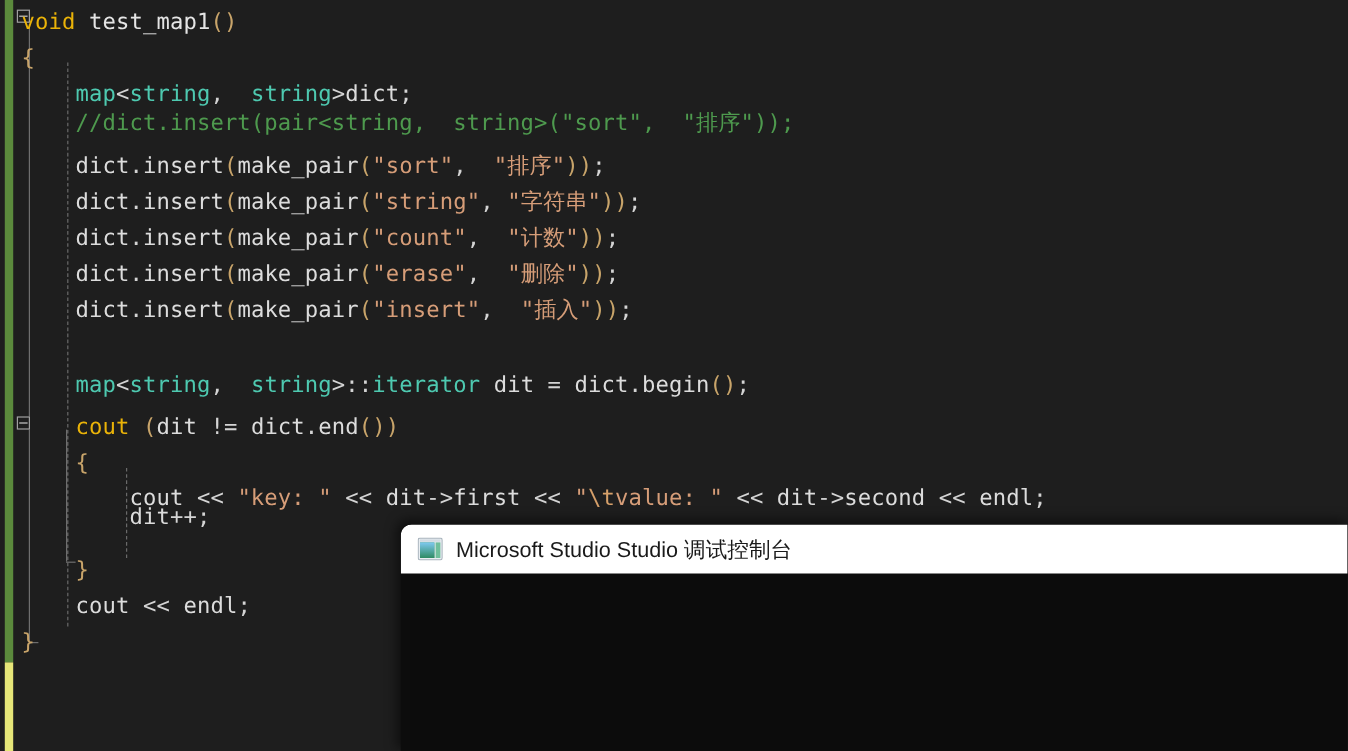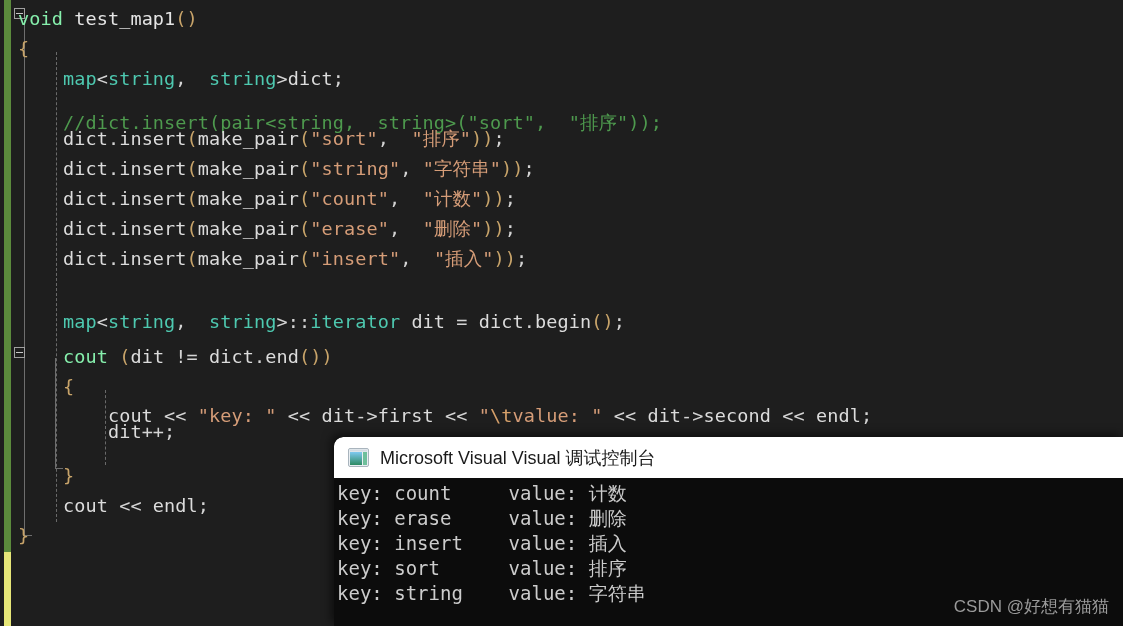--- a/index.html
+++ b/index.html
@@ -77,21 +77,21 @@
     left: 18px;
     white-space: pre;
     font-family: "DejaVu Sans Mono", monospace;
     font-size: 18.5px;
     line-height: 30px;
     height: 30px;
     letter-spacing: 0.1px;
     color: #D4D4D4;
   }
 
-  .kw    { color: #86efac; margin-top: 11px; }   
+  .kw    { color: #eab308; margin-top: 11px; }   
   .typ   { color: #4EC9B0; }   
   .id    { color: #DCDCDC; }   
   .fn    { color: #e5e5e5; }
   .str   { color: #D69D78; }   
   .cmt   { color: #4E9A4E; }   
   .pun   { color: #C8A46A; }   
   .op    { color: #D4D4D4; }
   .esc   { color: #D6A06A; }
 
   
@@ -174,21 +174,21 @@
       <div class="fold-box" style="left: 14px; top: 347px;"></div>
     </div>
 
   <div class="indent-guide" style="left:56px; top:52px; height:470px;"></div>
   <div class="indent-guide" style="left:105px; top:390px; height:75px;"></div>
 
   <div id="codelines">
       <div class="code-line" style="top: 4px;"><span class="kw">void </span><span class="fn">test_map1</span><span class="pun">()</span></div>
       <div class="code-line" style="top: 34px;"><span class="pun">{</span></div>
       <div class="code-line" style="top: 64px;"><span class="op">    </span><span class="typ">map</span><span class="op">&lt;</span><span class="typ">string</span><span class="op">,  </span><span class="typ">string</span><span class="op">&gt;</span><span class="id">dict</span><span class="op">;</span></div>
-      <div class="code-line" style="top: 108px;"><span class="cmt">    //dict.insert(pair&lt;string,  string&gt;("sort",  "排序"));</span></div>
+      <div class="code-line" style="top: 88px;"><span class="cmt">    //dict.insert(pair&lt;string,  string&gt;("sort",  "排序"));</span></div>
       <div class="code-line" style="top: 124px;"><span class="op">    </span><span class="id">dict</span><span class="op">.</span><span class="id">insert</span><span class="pun">(</span><span class="id">make_pair</span><span class="pun">(</span><span class="str">"sort"</span><span class="op">,  </span><span class="str">"排序"</span><span class="pun">))</span><span class="op">;</span></div>
       <div class="code-line" style="top: 154px;"><span class="op">    </span><span class="id">dict</span><span class="op">.</span><span class="id">insert</span><span class="pun">(</span><span class="id">make_pair</span><span class="pun">(</span><span class="str">"string"</span><span class="op">, </span><span class="str">"字符串"</span><span class="pun">))</span><span class="op">;</span></div>
       <div class="code-line" style="top: 184px;"><span class="op">    </span><span class="id">dict</span><span class="op">.</span><span class="id">insert</span><span class="pun">(</span><span class="id">make_pair</span><span class="pun">(</span><span class="str">"count"</span><span class="op">,  </span><span class="str">"计数"</span><span class="pun">))</span><span class="op">;</span></div>
       <div class="code-line" style="top: 214px;"><span class="op">    </span><span class="id">dict</span><span class="op">.</span><span class="id">insert</span><span class="pun">(</span><span class="id">make_pair</span><span class="pun">(</span><span class="str">"erase"</span><span class="op">,  </span><span class="str">"删除"</span><span class="pun">))</span><span class="op">;</span></div>
       <div class="code-line" style="top: 244px;"><span class="op">    </span><span class="id">dict</span><span class="op">.</span><span class="id">insert</span><span class="pun">(</span><span class="id">make_pair</span><span class="pun">(</span><span class="str">"insert"</span><span class="op">,  </span><span class="str">"插入"</span><span class="pun">))</span><span class="op">;</span></div>
       <div class="code-line" style="top: 274px;"><span class="op"> </span></div>
       <div class="code-line" style="top: 307px;"><span class="op">    </span><span class="typ">map</span><span class="op">&lt;</span><span class="typ">string</span><span class="op">,  </span><span class="typ">string</span><span class="op">&gt;::</span><span class="typ">iterator</span><span class="id"> dit </span><span class="op">= </span><span class="id">dict</span><span class="op">.</span><span class="id">begin</span><span class="pun">()</span><span class="op">;</span></div>
       <div class="code-line" style="top: 342px;"><span class="op">    </span><span class="kw">cout</span><span class="op"> </span><span class="pun">(</span><span class="id">dit</span><span class="op"> != </span><span class="id">dict</span><span class="op">.</span><span class="id">end</span><span class="pun">()</span><span class="pun">)</span></div>
       <div class="code-line" style="top: 372px;"><span class="op">    </span><span class="pun">{</span></div>
       <div class="code-line" style="top: 401px;"><span class="op">        </span><span class="id">cout</span><span class="op"> &lt;&lt; </span><span class="str">"key: "</span><span class="op"> &lt;&lt; </span><span class="id">dit</span><span class="op">-&gt;</span><span class="id">first</span><span class="op"> &lt;&lt; </span><span class="str">"</span><span class="esc">\t</span><span class="str">value: "</span><span class="op"> &lt;&lt; </span><span class="id">dit</span><span class="op">-&gt;</span><span class="id">second</span><span class="op"> &lt;&lt; </span><span class="id">endl</span><span class="op">;</span></div>
@@ -210,26 +210,16 @@
         <rect x="15" y="4" width="4" height="13" fill="#6FBF9B"></rect>
         <rect x="2" y="1.5" width="17" height="2" fill="#D3DBE2"></rect>
         <defs>
           <linearGradient id="g1" x1="0" y1="0" x2="0" y2="1">
             <stop offset="0%" stop-color="#7FC9F0"></stop>
             <stop offset="100%" stop-color="#2E8B63"></stop>
           </linearGradient>
         </defs>
       </svg>
     </span>
-    <span id="console-title-text">Microsoft Visual Visual 调试控制台</span>
+    <span id="console-title-text">Microsoft Studio Studio 调试控制台</span>
   </div>
 
-  <div id="console-body">
-    <div id="console-lines">
-        <div class="console-line" style="top: 3px;">key: count     value: 计数</div>
-        <div class="console-line" style="top: 28px;">key: erase     value: 删除</div>
-        <div class="console-line" style="top: 53px;">key: insert    value: 插入</div>
-        <div class="console-line" style="top: 78px;">key: sort      value: 排序</div>
-        <div class="console-line" style="top: 103px;">key: string    value: 字符串</div>
-      </div>
-    <div id="watermark">CSDN @好想有猫猫</div>
-  </div>
 </div>
 
 </body></html>

